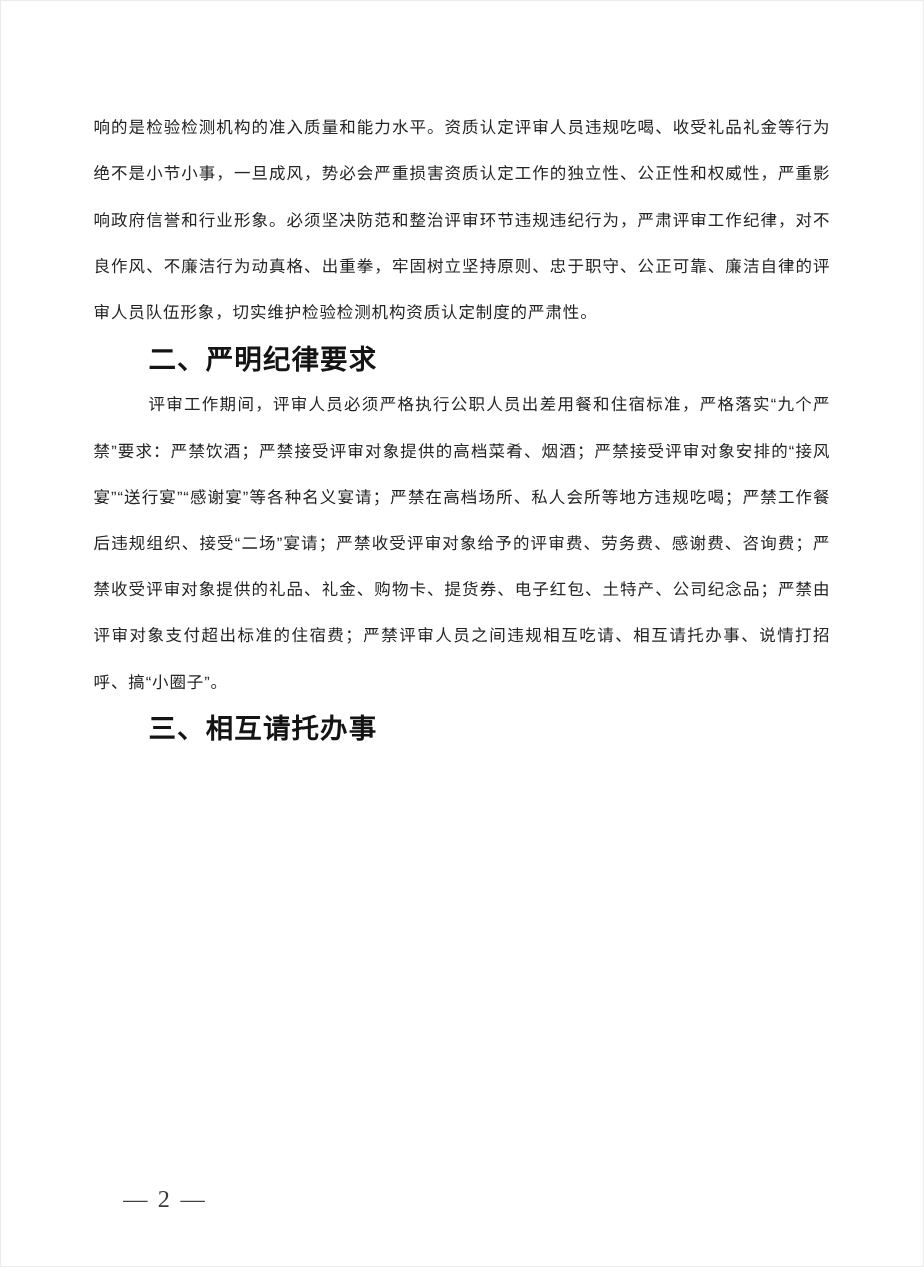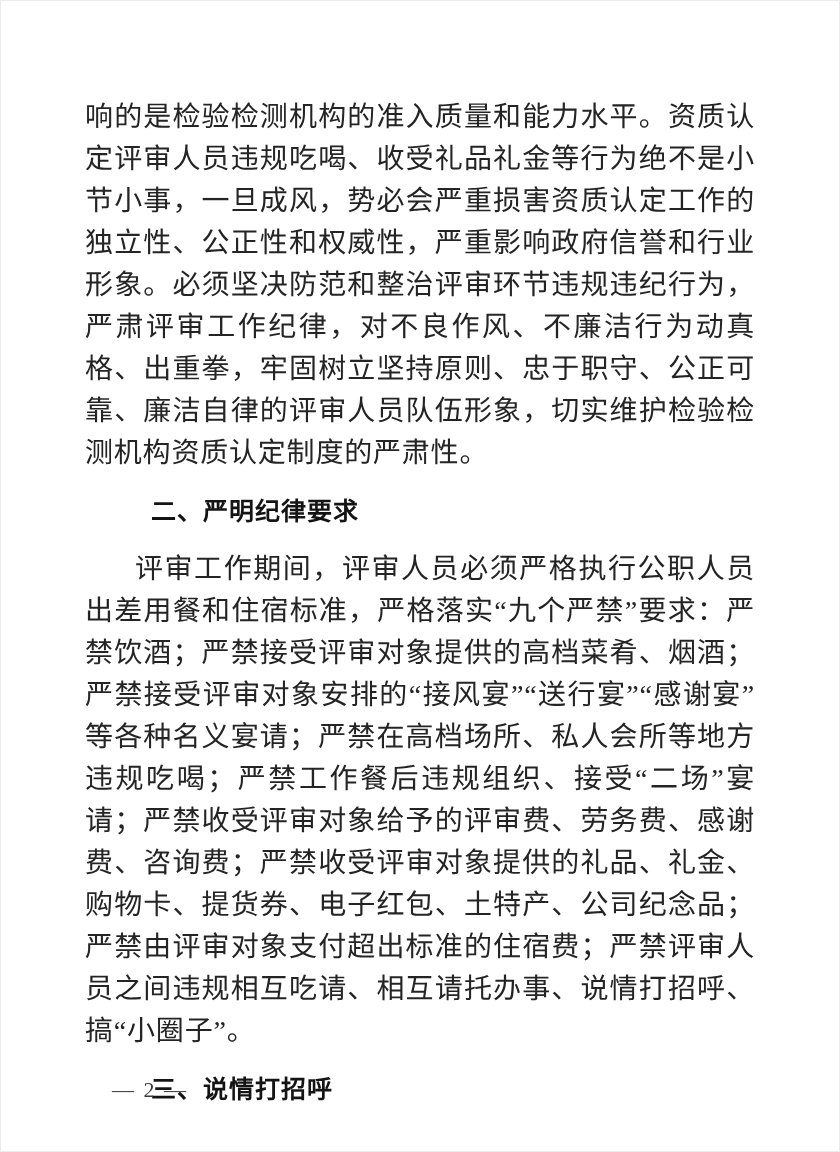--- a/index.html
+++ b/index.html
@@ -17,34 +17,34 @@
     overflow: hidden;
   }
   .text-block {
     position: absolute;
     left: 85px;
     top: 96px;
     width: 670px;
   }
   .para {
     margin: 0;
-    font-family: Liberation Serif, serif;
-    font-size: 28px;
+    font-family: Liberation Sans, sans-serif;
+    font-size: 15px;
     line-height: 42px;
     letter-spacing: 0.8px;
     color: #242424;
     text-align: justify;
     text-justify: inter-character;
     word-break: normal;
   }
   .para.indent {
     text-indent: 50px;
   }
   .heading {
-    margin: 16px;
+    margin: 0;
     font-family: "Liberation Sans", sans-serif;
     font-weight: 700;
     font-size: 25px;
     line-height: 42px;
     letter-spacing: 1px;
     color: #141414;
     text-indent: 50px;
   }
   .page-number {
     position: absolute;
@@ -58,16 +58,16 @@
   }
 </style>
 </head>
 <body>
 
 <div class="page">
   <div class="text-block">
       <div class="para">响的是检验检测机构的准入质量和能力水平。资质认定评审人员违规吃喝、收受礼品礼金等行为绝不是小节小事，一旦成风，势必会严重损害资质认定工作的独立性、公正性和权威性，严重影响政府信誉和行业形象。必须坚决防范和整治评审环节违规违纪行为，严肃评审工作纪律，对不良作风、不廉洁行为动真格、出重拳，牢固树立坚持原则、忠于职守、公正可靠、廉洁自律的评审人员队伍形象，切实维护检验检测机构资质认定制度的严肃性。</div>
       <div class="heading">二、严明纪律要求</div>
       <div class="para indent">评审工作期间，评审人员必须严格执行公职人员出差用餐和住宿标准，严格落实“九个严禁”要求：严禁饮酒；严禁接受评审对象提供的高档菜肴、烟酒；严禁接受评审对象安排的“接风宴”“送行宴”“感谢宴”等各种名义宴请；严禁在高档场所、私人会所等地方违规吃喝；严禁工作餐后违规组织、接受“二场”宴请；严禁收受评审对象给予的评审费、劳务费、感谢费、咨询费；严禁收受评审对象提供的礼品、礼金、购物卡、提货券、电子红包、土特产、公司纪念品；严禁由评审对象支付超出标准的住宿费；严禁评审人员之间违规相互吃请、相互请托办事、说情打招呼、搞“小圈子”。</div>
-      <div class="heading">三、说情打招呼</div>
+      <div class="heading">三、相互请托办事</div>
     </div>
   <div class="page-number">— 2 —</div>
 </div>
 
 </body></html>

